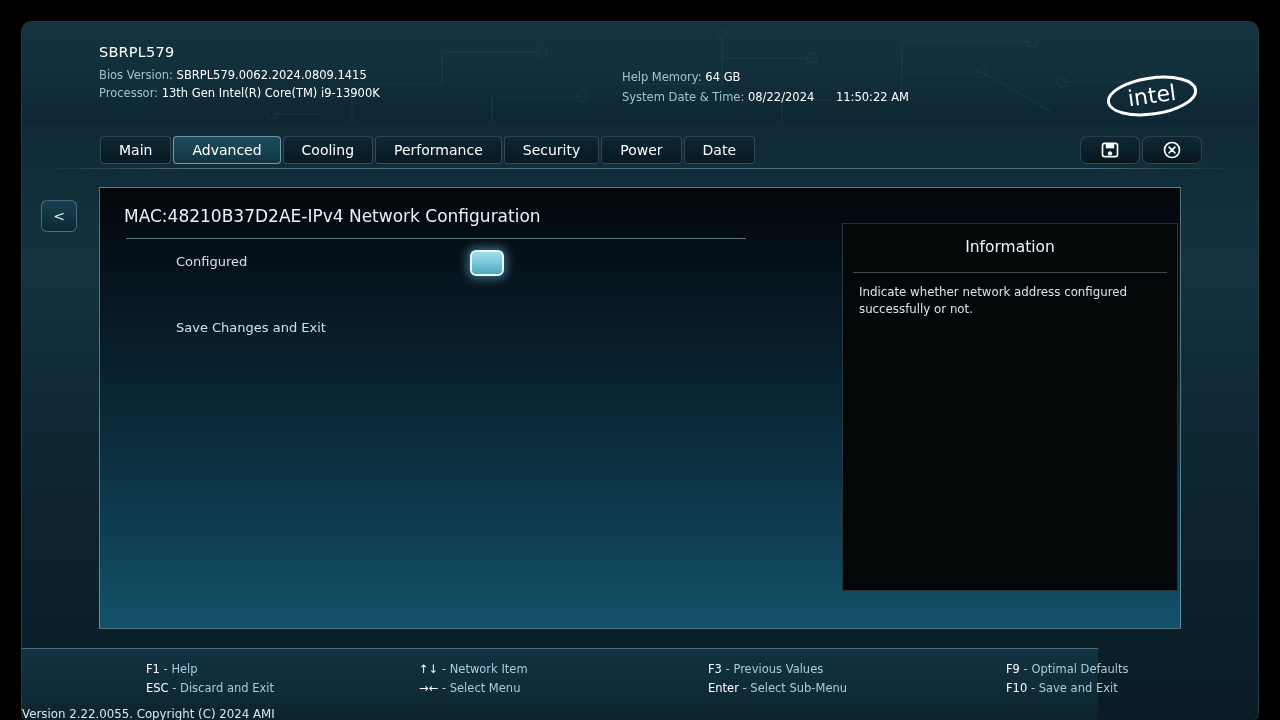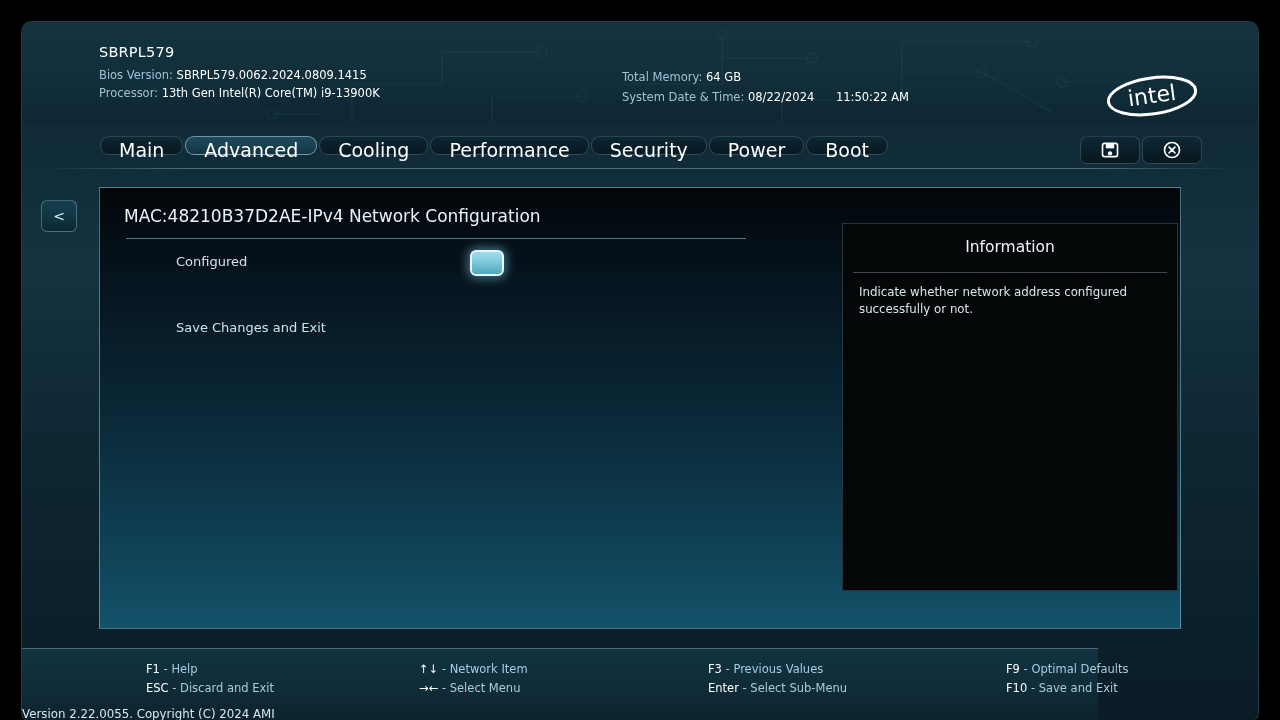--- a/index.html
+++ b/index.html
@@ -78,28 +78,28 @@
     left: 0; top: 100px;
     width: 1236px; height: 48px;
   }
   #tabs {
     position: absolute;
     left: 78px; top: 14px;
     display: flex;
     gap: 2px;
   }
   .tab {
-    height: 19px;
+    height: 28px;
     line-height: 27px;
     padding: 0 18px;
-    font-size: 19px;
+    font-size: 14px;
     color: #ffffff;
     background: linear-gradient(180deg, #0d2835 0%, #0a1f2a 50%, #081921 100%);
     border: 1px solid rgba(130,170,190,0.30);
-    border-radius: 9px;
+    border-radius: 4px;
     text-align: center;
     white-space: nowrap;
     cursor: pointer;
   }
   .tab.active {
     background: linear-gradient(180deg, #1d4a5c 0%, #18414f 55%, #13333f 100%);
     border-color: rgba(170,210,228,0.62);
     color: #ffffff;
   }
   #tab-actions {
@@ -300,21 +300,21 @@
         <span class="info-value">SBRPL579.0062.2024.0809.1415</span>
       </div>
       <div class="info-line">
         <span class="info-label">Processor:</span>
         <span class="info-value">13th Gen Intel(R) Core(TM) i9-13900K</span>
       </div>
     </div>
 
     <div id="header-mid">
       <div class="info-line">
-        <span class="info-label">Total Memory:</span>
+        <span class="info-label">Help Memory:</span>
         <span class="info-value">64 GB</span>
       </div>
       <div class="info-line">
         <span class="info-label">System Date &amp; Time:</span>
         <span class="info-value">08/22/2024</span>
         <span class="time-value">11:50:22 AM</span>
       </div>
     </div>
 
     <svg id="intel-logo" viewBox="0 0 200 96">
@@ -324,21 +324,21 @@
   </div>
 
   <div id="tabbar">
     <div id="tabs">
         <div class="tab"><span>Main</span></div>
         <div class="tab active"><span>Advanced</span></div>
         <div class="tab"><span>Cooling</span></div>
         <div class="tab"><span>Performance</span></div>
         <div class="tab"><span>Security</span></div>
         <div class="tab"><span>Power</span></div>
-        <div class="tab"><span>Boot</span></div>
+        <div class="tab"><span>Date</span></div>
       </div>
 
     <div id="tab-actions">
       <div class="icon-btn">
         <svg width="20" height="20" viewBox="0 0 24 24">
           <rect x="3" y="4" width="18" height="16" rx="2.5" fill="none" stroke="#ffffff" stroke-width="2"></rect>
           <rect x="7" y="4" width="10" height="6" fill="#ffffff"></rect>
           <circle cx="12" cy="16" r="2.6" fill="#ffffff"></circle>
         </svg>
       </div>

